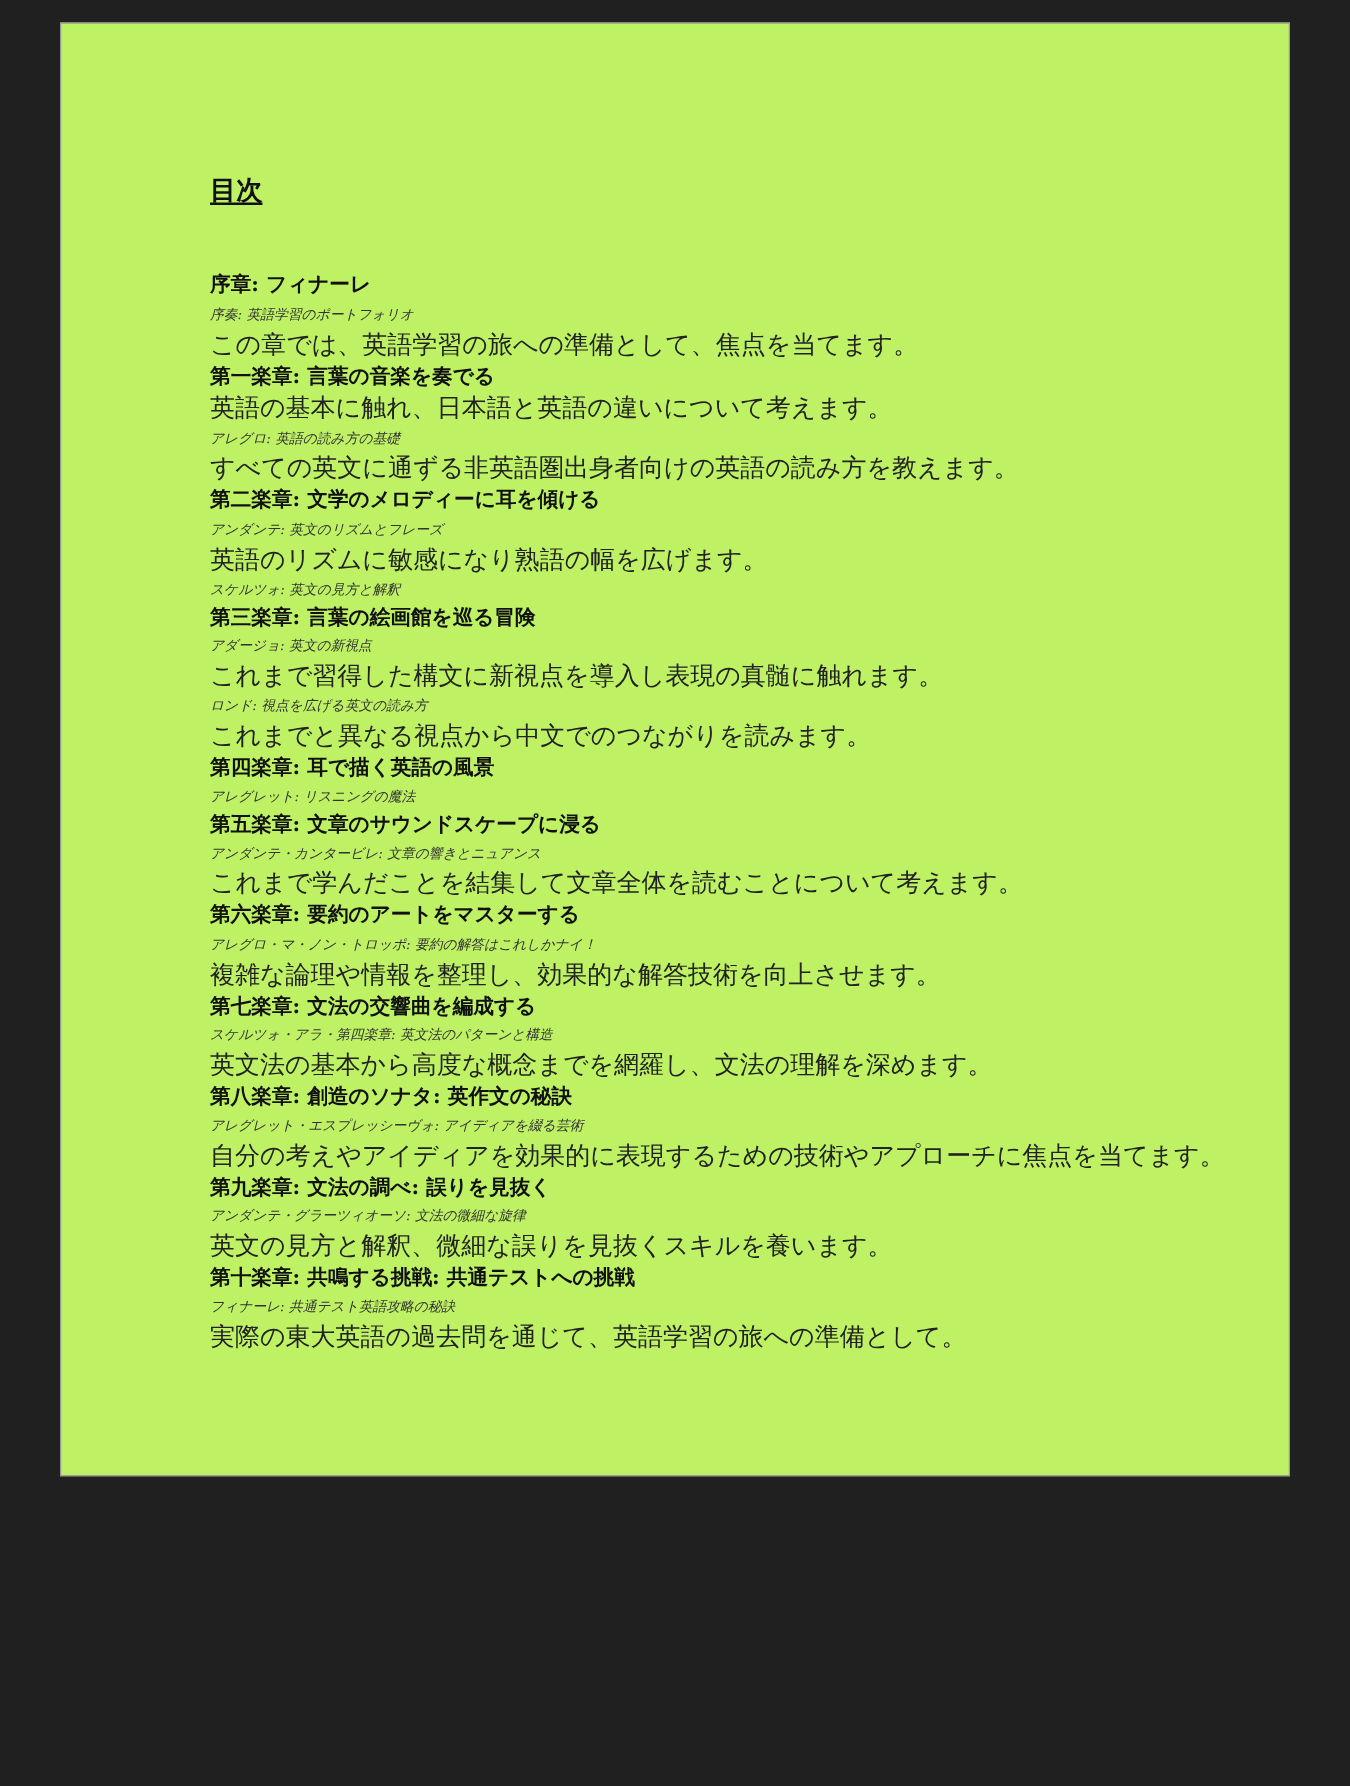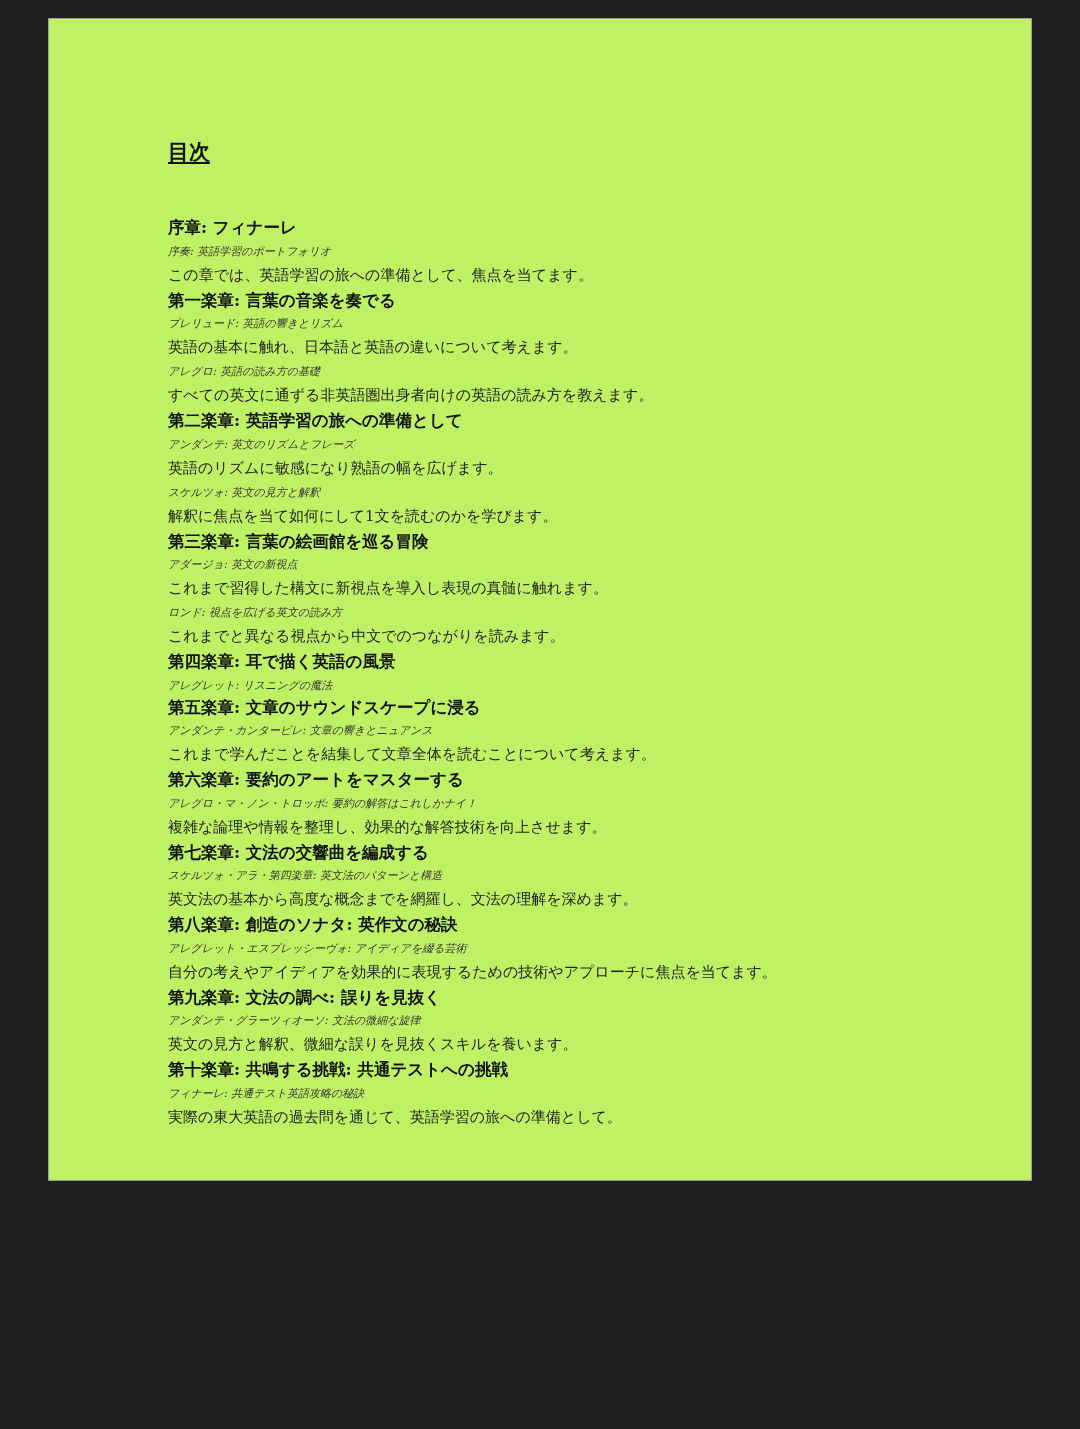--- a/index.html
+++ b/index.html
@@ -55,52 +55,50 @@
     }
     .section-title {
       font-size: 11px;
       line-height: 21px;
       height: 21px;
       color: #333;
       white-space: nowrap;
       font-style: italic;
     }
     .section-desc {
-      font-size: 15px;
+      font-size: 20px;
       line-height: 27px;
       height: 27px;
       color: #222;
       white-space: nowrap;
     }
   </style>
 </head>
 <body>
 
 <div class="page">
   <div class="content">
     <h1 class="toc-title">目次</h1>
     <div class="toc-list" id="toc-list">
         <div class="chapter">
           <div class="chapter-heading">序章: フィナーレ</div>
           <div class="section-title">序奏: 英語学習のポートフォリオ</div>
           <div class="section-desc">この章では、英語学習の旅への準備として、焦点を当てます。</div>
         </div>
         <div class="chapter">
           <div class="chapter-heading">第一楽章: 言葉の音楽を奏でる</div>
-          <div class="section-title">プレリュード: 英語の響きとリズム</div>
           <div class="section-desc">英語の基本に触れ、日本語と英語の違いについて考えます。</div>
           <div class="section-title">アレグロ: 英語の読み方の基礎</div>
           <div class="section-desc">すべての英文に通ずる非英語圏出身者向けの英語の読み方を教えます。</div>
         </div>
         <div class="chapter">
-          <div class="chapter-heading">第二楽章: 英語学習の旅への準備として</div>
+          <div class="chapter-heading">第二楽章: 文学のメロディーに耳を傾ける</div>
           <div class="section-title">アンダンテ: 英文のリズムとフレーズ</div>
           <div class="section-desc">英語のリズムに敏感になり熟語の幅を広げます。</div>
           <div class="section-title">スケルツォ: 英文の見方と解釈</div>
-          <div class="section-desc">解釈に焦点を当て如何にして1文を読むのかを学びます。</div>
         </div>
         <div class="chapter">
           <div class="chapter-heading">第三楽章: 言葉の絵画館を巡る冒険</div>
           <div class="section-title">アダージョ: 英文の新視点</div>
           <div class="section-desc">これまで習得した構文に新視点を導入し表現の真髄に触れます。</div>
           <div class="section-title">ロンド: 視点を広げる英文の読み方</div>
           <div class="section-desc">これまでと異なる視点から中文でのつながりを読みます。</div>
         </div>
         <div class="chapter">
           <div class="chapter-heading">第四楽章: 耳で描く英語の風景</div>

